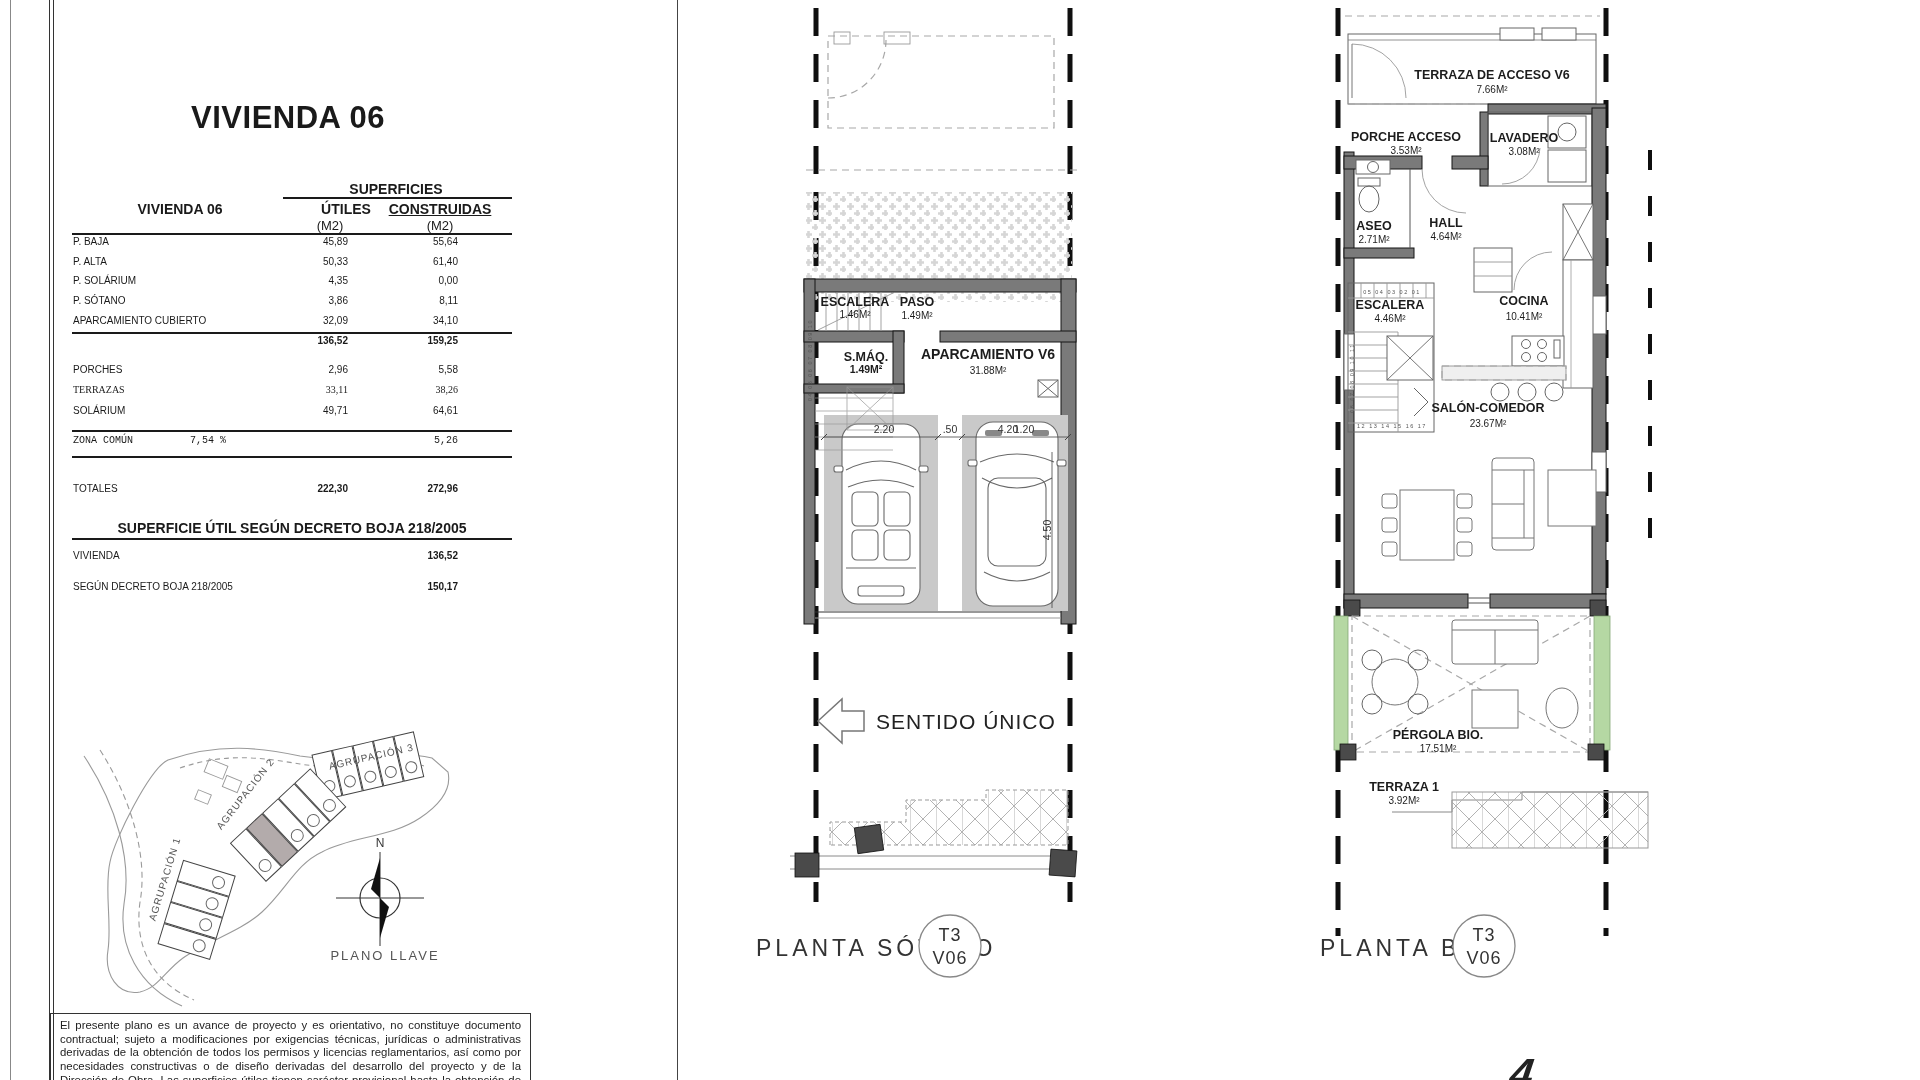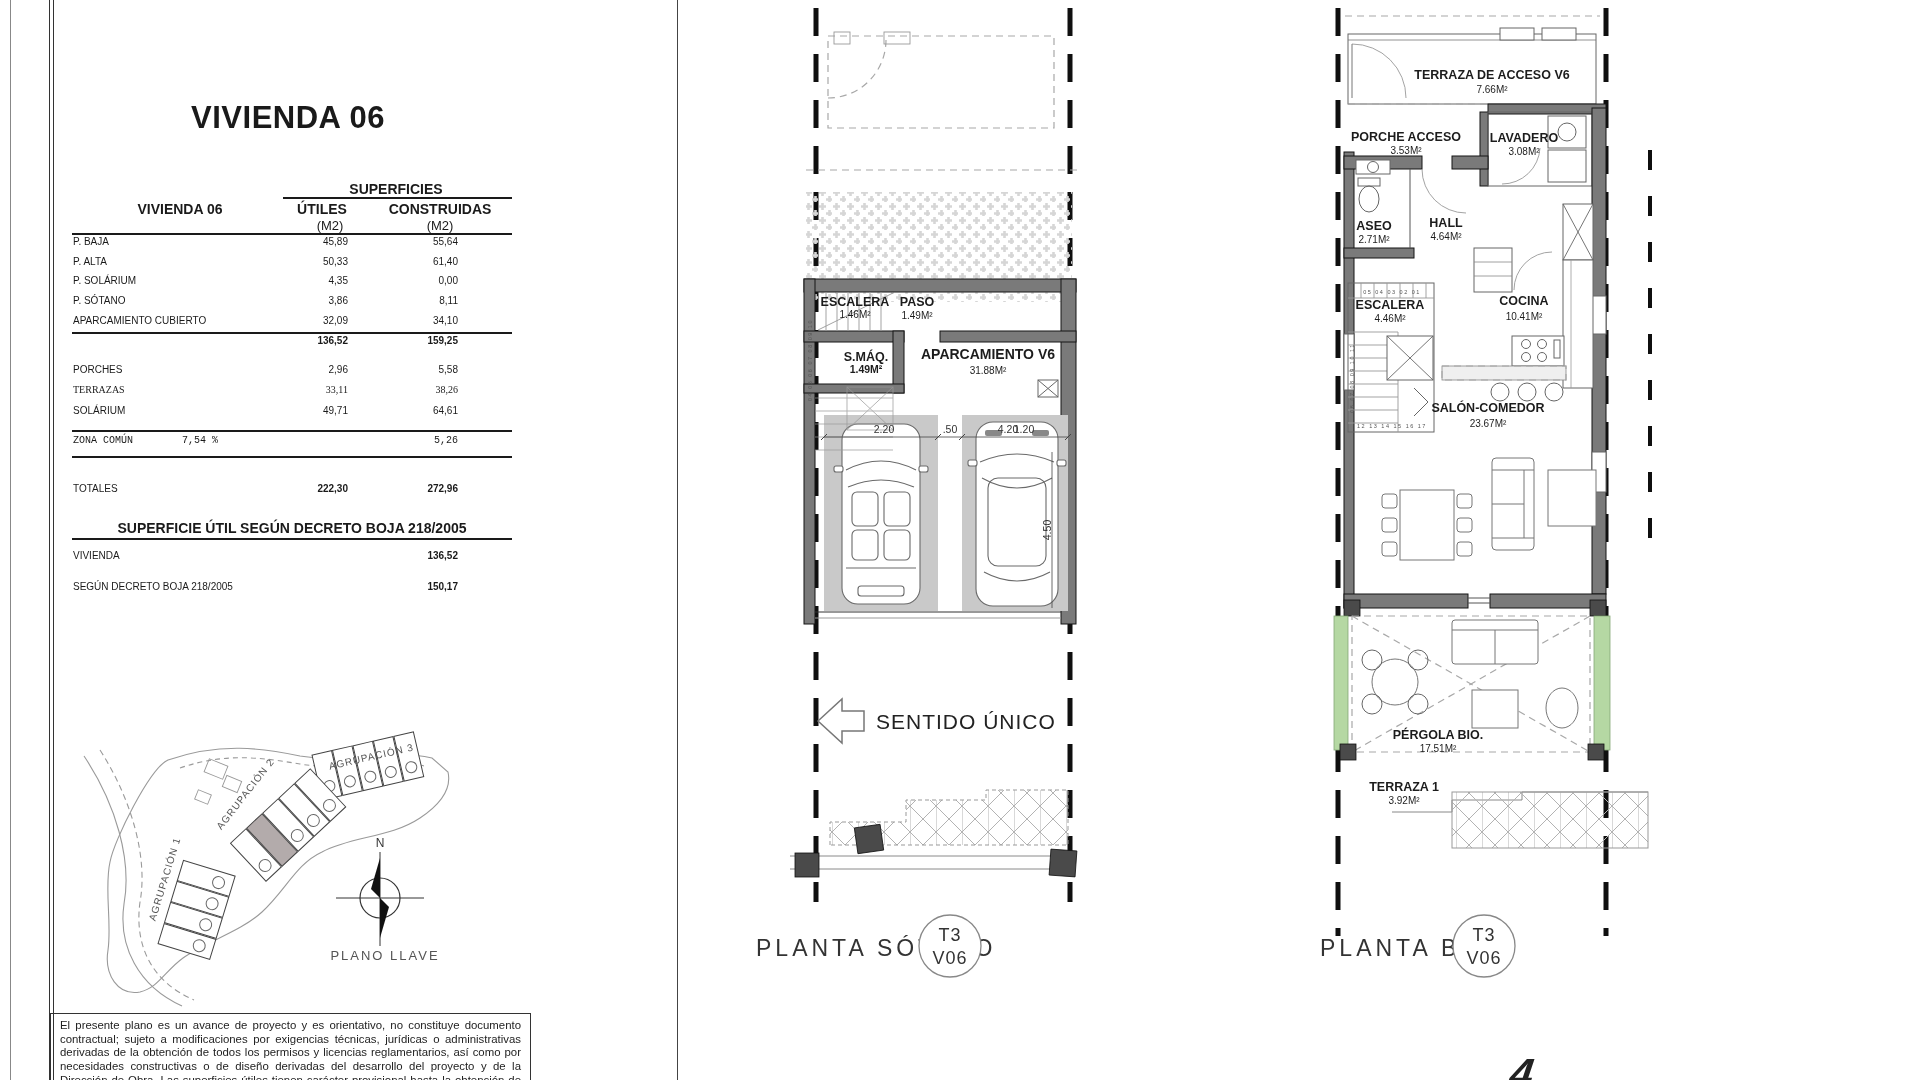--- a/index.html
+++ b/index.html
@@ -6,21 +6,21 @@
   #sheet{position:relative;width:1920px;height:1080px;background:#ffffff;overflow:hidden;
          font-family:"Liberation Sans",sans-serif;color:#1a1a1a;}
   .vline{position:absolute;top:0;height:1080px;background:#555;width:1px;}
   
   .ttl{position:absolute;left:138px;top:100px;width:300px;text-align:center;
        font-size:31px;font-weight:700;letter-spacing:.5px;}
   .hcell{position:absolute;font-size:14px;font-weight:700;text-align:center;}
   .hline{position:absolute;background:#1a1a1a;}
   .trow{position:absolute;left:0;width:540px;height:18px;font-size:10px;}
   .trow .tl{position:absolute;left:73px;white-space:nowrap;}
-  .trow .tp{position:absolute;left:182px;}
+  .trow .tp{position:absolute;left:190px;}
   .trow .tv1{position:absolute;left:258px;width:90px;text-align:right;}
   .trow .tv2{position:absolute;left:368px;width:90px;text-align:right;}
   .b{font-weight:700;}
   .disc{position:absolute;left:50px;top:1013px;width:481px;height:80px;border:1.3px solid #333;
         box-sizing:border-box;padding:5px 9px 0 9px;font-size:11.4px;line-height:1.2;
         text-align:justify;color:#222;}
   .fmark{position:absolute;left:1510px;top:1050px;font-size:42px;font-weight:700;
          font-style:italic;transform:skewX(-8deg);color:#222;}
   
   svg{position:absolute;left:0;top:0;}
@@ -61,22 +61,22 @@
   <div class="vline" style="left:49px;background:#333;"></div>
   <div class="vline" style="left:53px;background:#333;"></div>
   <div class="vline" style="left:677px;background:#444;"></div>
 
   <div>
     <div class="ttl">VIVIENDA 06</div>
 
     <div class="hcell" style="left:336px;top:181px;width:120px;">SUPERFICIES</div>
     <div class="hline" style="left:283px;top:197px;width:229px;height:1.5px;"></div>
     <div class="hcell" style="left:120px;top:201px;width:120px;">VIVIENDA 06</div>
-    <div class="hcell" style="left:280px;top:201px;width:84px;">ÚTILES</div>
-    <div class="hcell" style="left:378px;top:201px;width:124px;">CONSTRUIDAS</div>
+    <div class="hcell" style="left:304px;top:201px;width:84px;">ÚTILES</div>
+    <div class="hcell" style="left:378px;top:201px;width:124px;text-decoration:underline;">CONSTRUIDAS</div>
     <div class="hcell" style="left:288px;top:218px;width:84px;font-weight:400;font-size:13px;">(M2)</div>
     <div class="hcell" style="left:378px;top:218px;width:124px;font-weight:400;font-size:13px;">(M2)</div>
     <div class="hline" style="left:72px;top:233px;width:440px;height:2px;"></div>
 
     <div class="trow" style="top:236px;">
       <span class="tl">P. BAJA</span>
       <span class="tv1">45,89</span>
       <span class="tv2">55,64</span>
     </div>
     <div class="trow" style="top:256px;">

